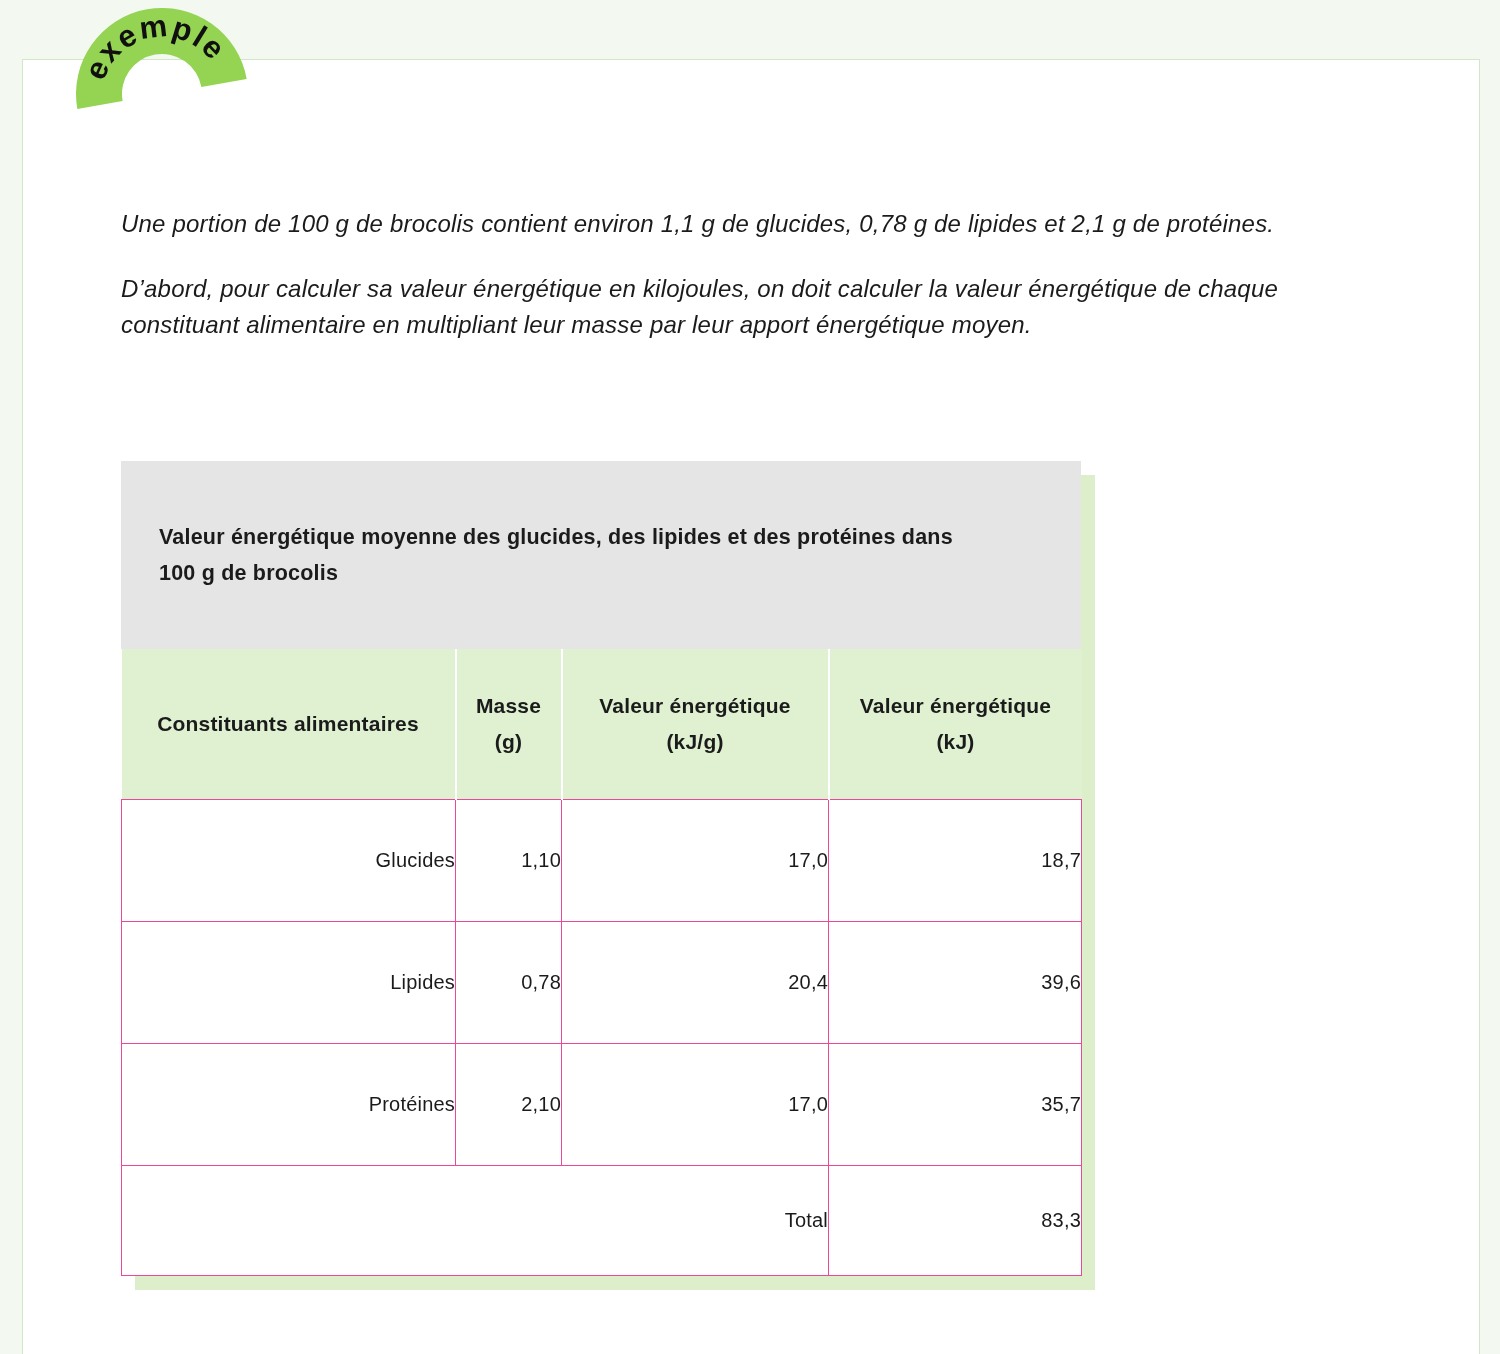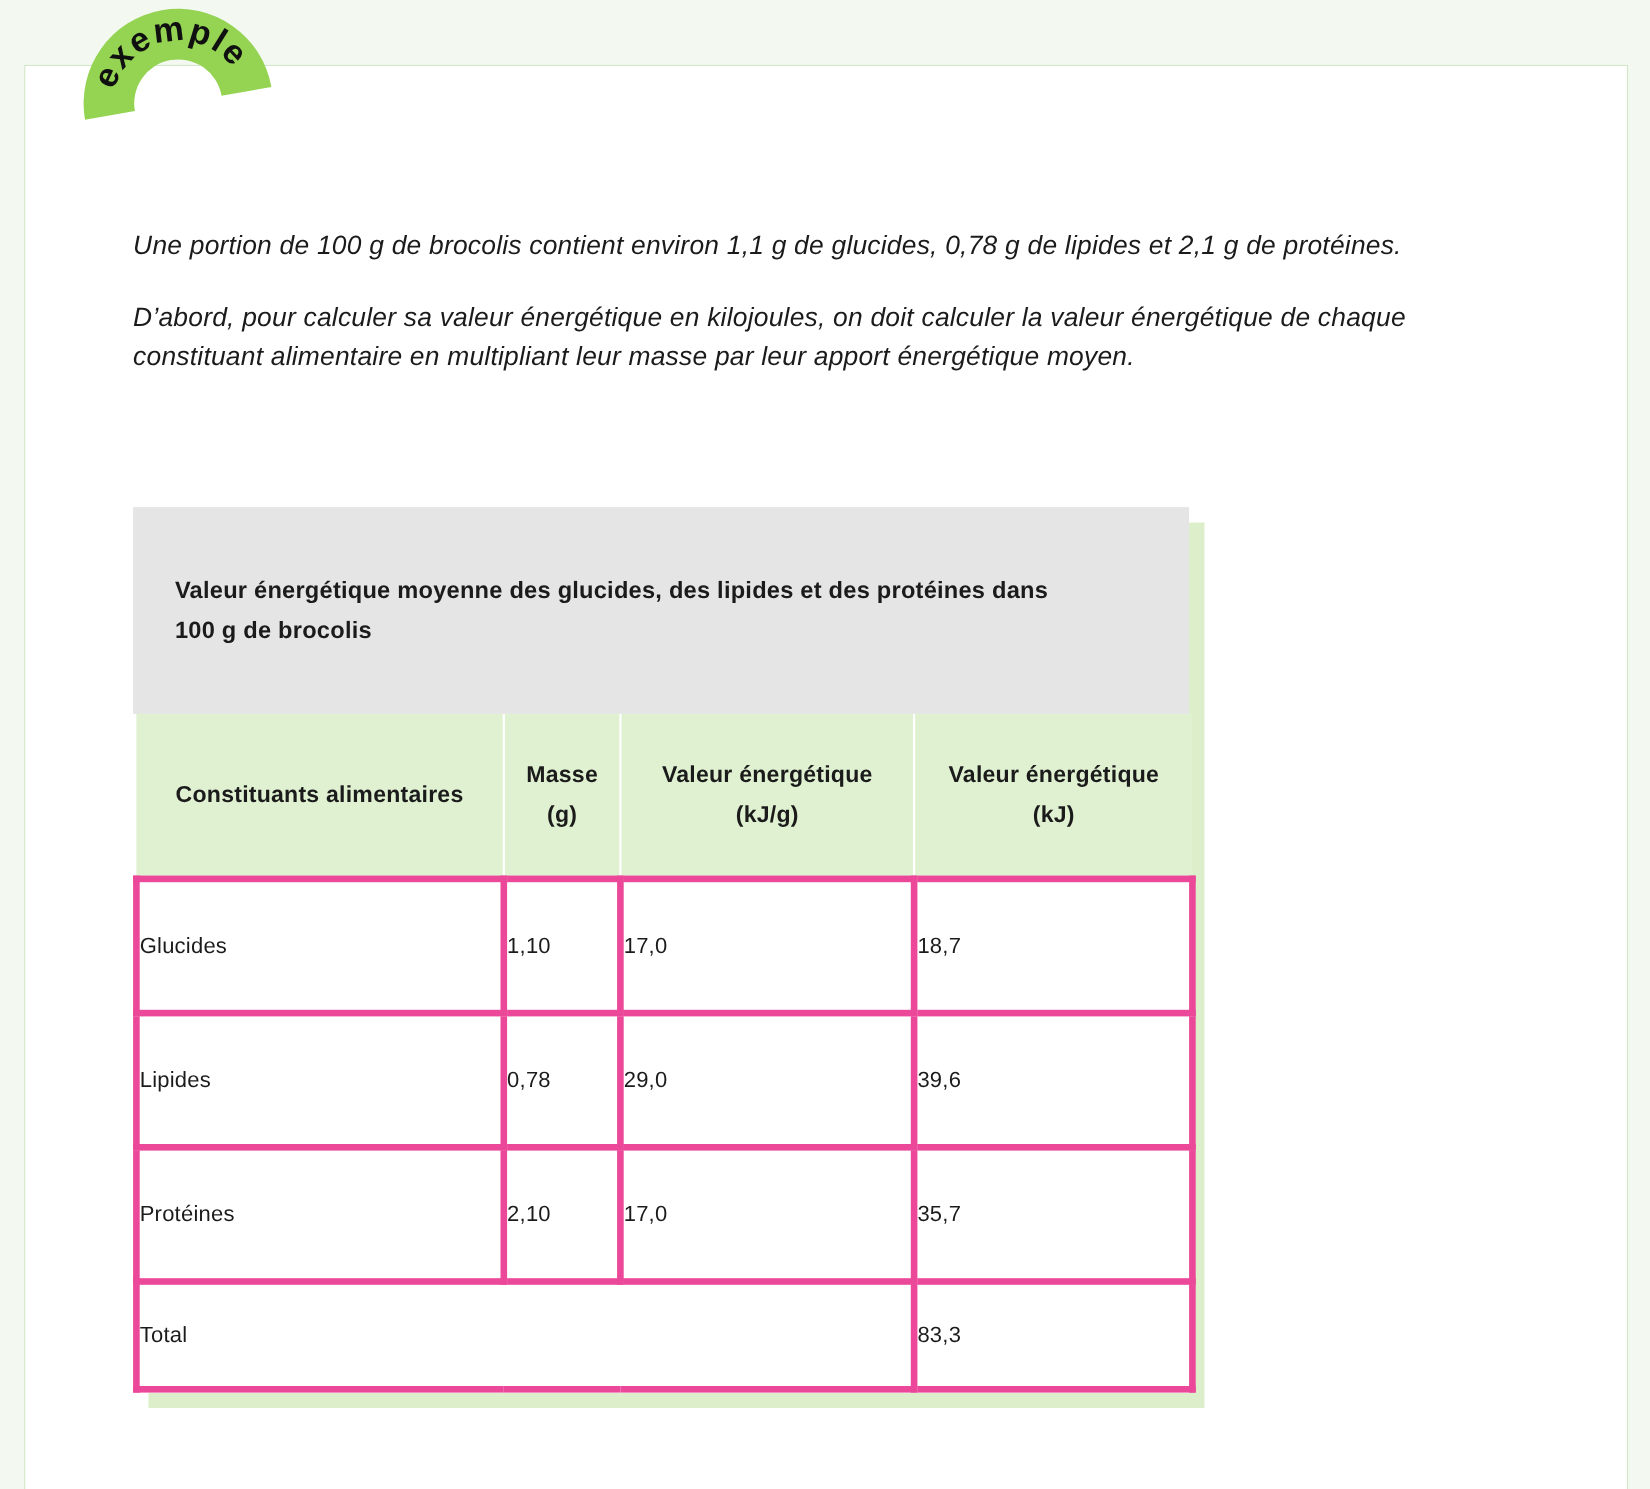--- a/index.html
+++ b/index.html
@@ -65,28 +65,28 @@
     vertical-align: middle;
     white-space: pre-line;
     line-height: 36px;
     border: 0;
     border-left: 2px solid #ffffff;
     letter-spacing: 0.2px;
   }
   th:first-child { border-left: 0; }
   td {
     background: #ffffff;
-    border: 6px solid #ec4899;
+    border: 1px solid #ec4899;
     height: 122px;
-    text-align: left;
+    text-align: right;
     vertical-align: middle;
     font-size: 20px;
     letter-spacing: 0.2px;
   }
-  .total-row td { height: 98px; }
+  .total-row td { height: 110px; }
 </style>
 </head>
 <body>
 
 <div class="panel">
 
   <p class="para para-1">Une portion de 100 g de brocolis contient environ 1,1 g de glucides, 0,78 g de lipides et 2,1 g de protéines.</p>
   <p class="para para-2">D’abord, pour calculer sa valeur énergétique en kilojoules, on doit calculer la valeur énergétique de chaque
 constituant alimentaire en multipliant leur masse par leur apport énergétique moyen.</p>
 
@@ -114,21 +114,21 @@
       <tbody>
         <tr>
           <td>Glucides</td>
           <td>1,10</td>
           <td>17,0</td>
           <td>18,7</td>
         </tr>
         <tr>
           <td>Lipides</td>
           <td>0,78</td>
-          <td>29,0</td>
+          <td>20,4</td>
           <td>39,6</td>
         </tr>
         <tr>
           <td>Protéines</td>
           <td>2,10</td>
           <td>17,0</td>
           <td>35,7</td>
         </tr>
         <tr class="total-row">
           <td colspan="3">Total</td>

